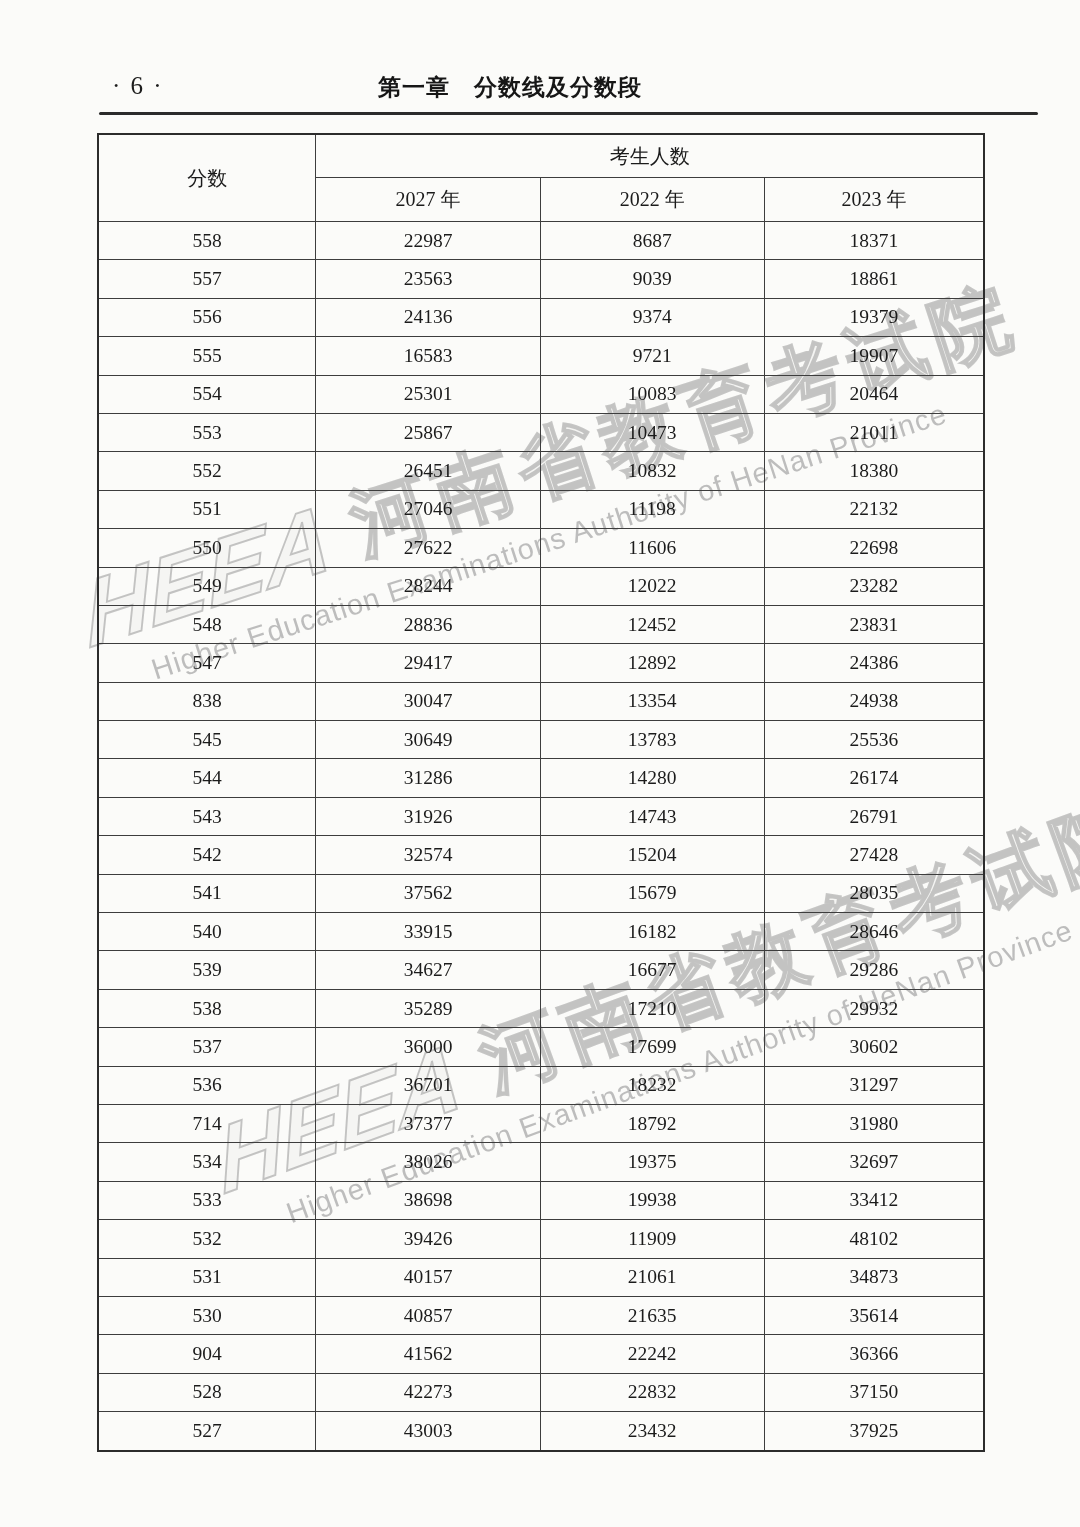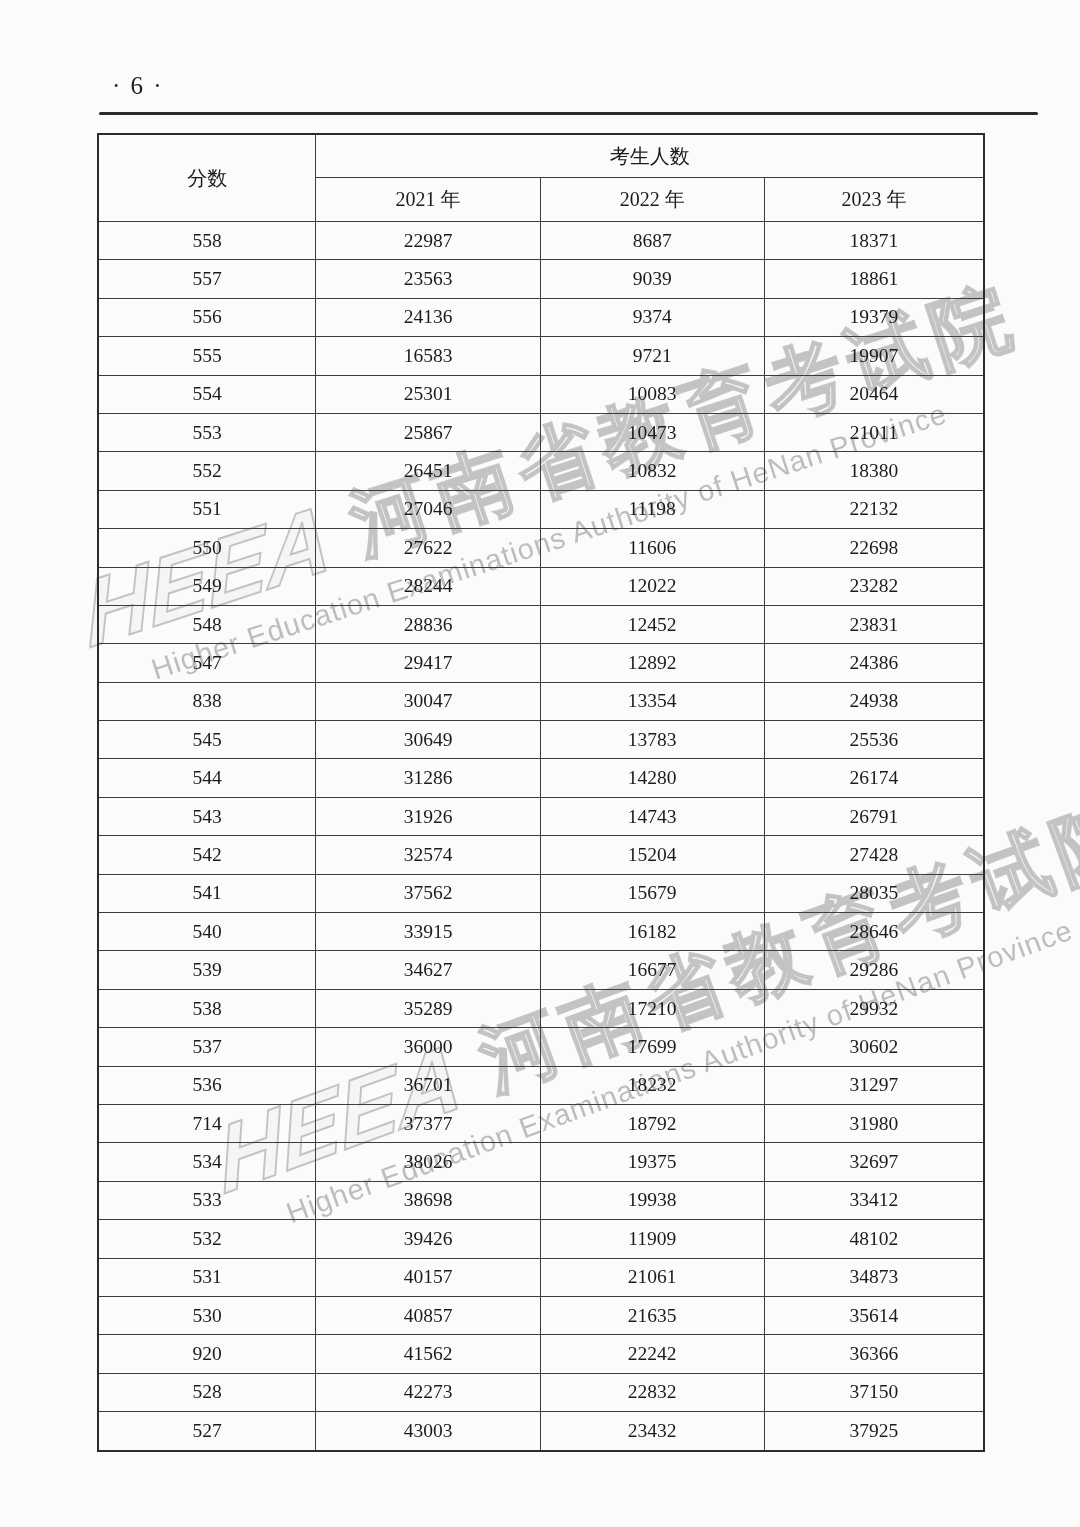--- a/index.html
+++ b/index.html
@@ -107,20 +107,21 @@
   col.c-y1    { width: 25.3%; }
   col.c-y2    { width: 25.3%; }
   col.c-y3    { width: 24.8%; }
 </style>
 </head>
 <body>
 
 <div class="page">
 
   <div class="page-number">· 6 ·</div>
+  <div class="chapter-title">第一章　分数线及分数段</div>
   <div class="header-rule"></div>
 
   <div class="watermark wm1">
     <div class="wm-line-cn">
       <span class="wm-logo">HEEA</span>
       <span class="wm-cn">河南省教育考试院</span>
     </div>
     <div class="wm-en">Higher Education Examinations Authority of HeNan Province</div>
   </div>
 
@@ -138,21 +139,21 @@
         <col class="c-y1">
         <col class="c-y2">
         <col class="c-y3">
     </colgroup>
     <thead>
       <tr class="group-row">
         <th rowspan="2">分数</th>
         <th colspan="3">考生人数</th>
       </tr>
       <tr class="year-row">
-        <th>2021 年</th>
+        <th>2027 年</th>
         <th>2022 年</th>
         <th>2023 年</th>
       </tr>
     </thead>
     <tbody id="table-body">
 
         <tr>
           <td>558</td>
           <td>22987</td>
           <td>8687</td>
@@ -349,21 +350,21 @@
         </tr>
 
         <tr>
           <td>530</td>
           <td>40857</td>
           <td>21635</td>
           <td>35614</td>
         </tr>
 
         <tr>
-          <td>920</td>
+          <td>904</td>
           <td>41562</td>
           <td>22242</td>
           <td>36366</td>
         </tr>
 
         <tr>
           <td>528</td>
           <td>42273</td>
           <td>22832</td>
           <td>37150</td>

